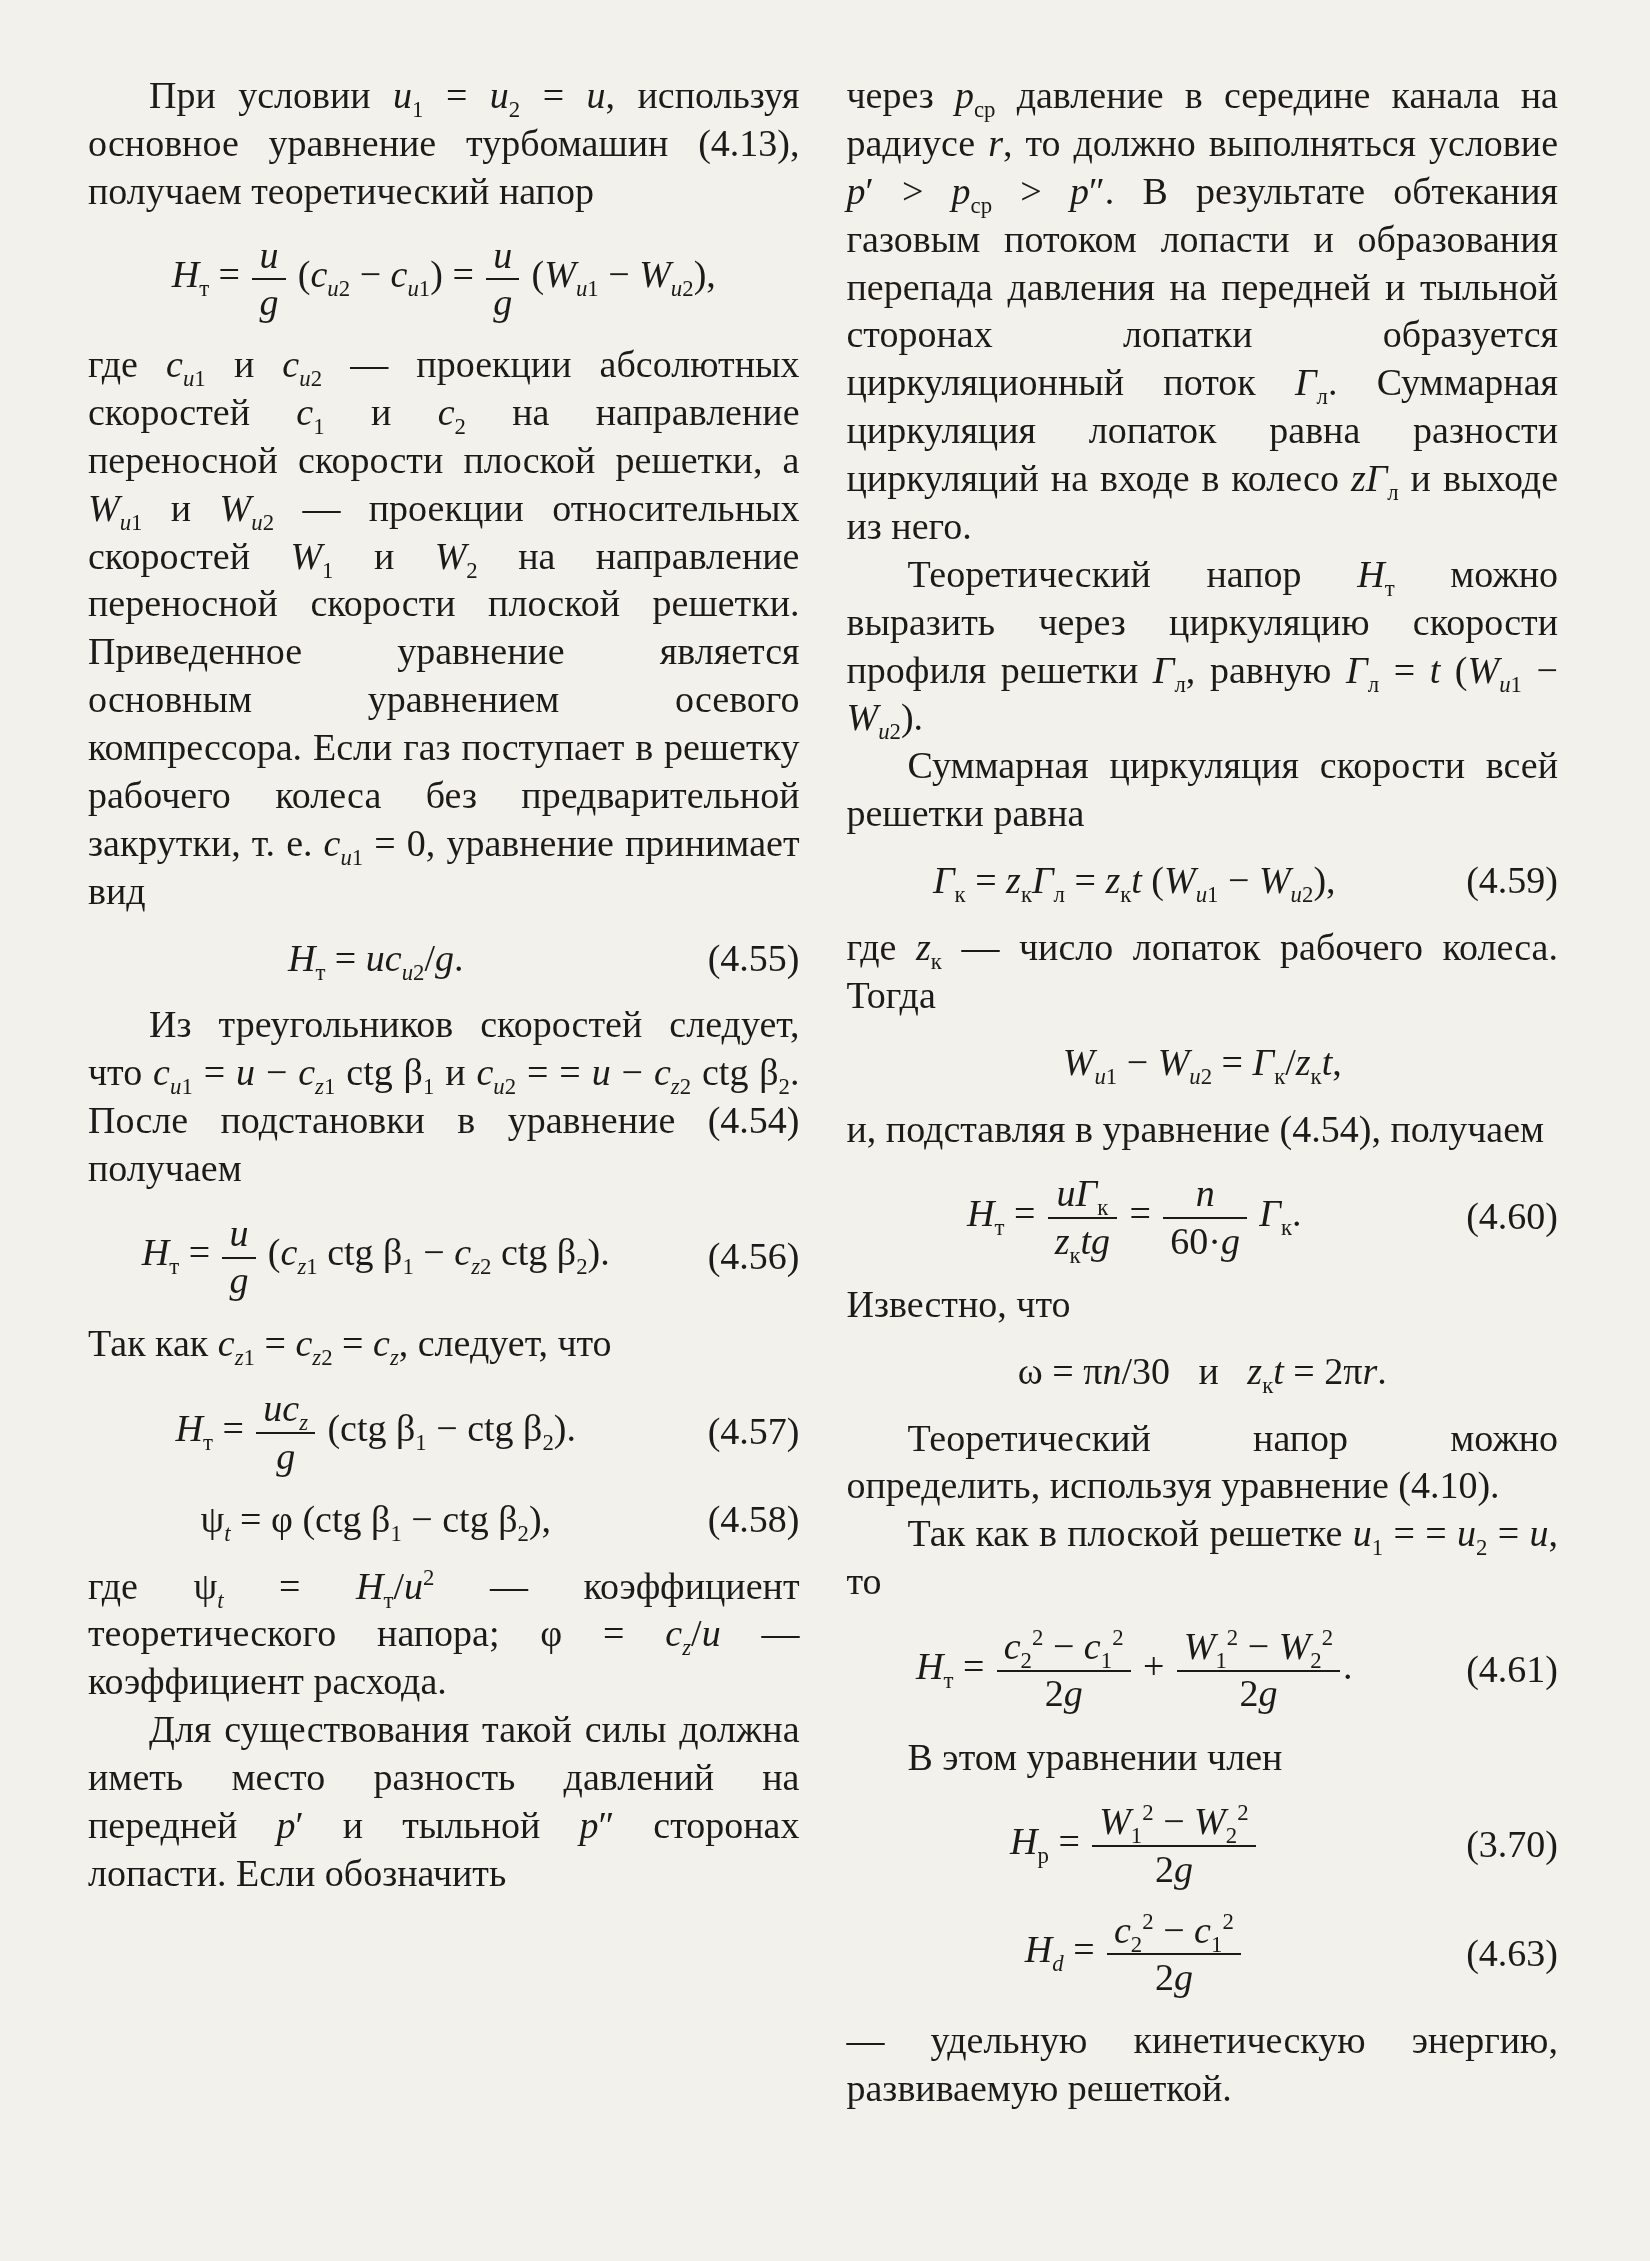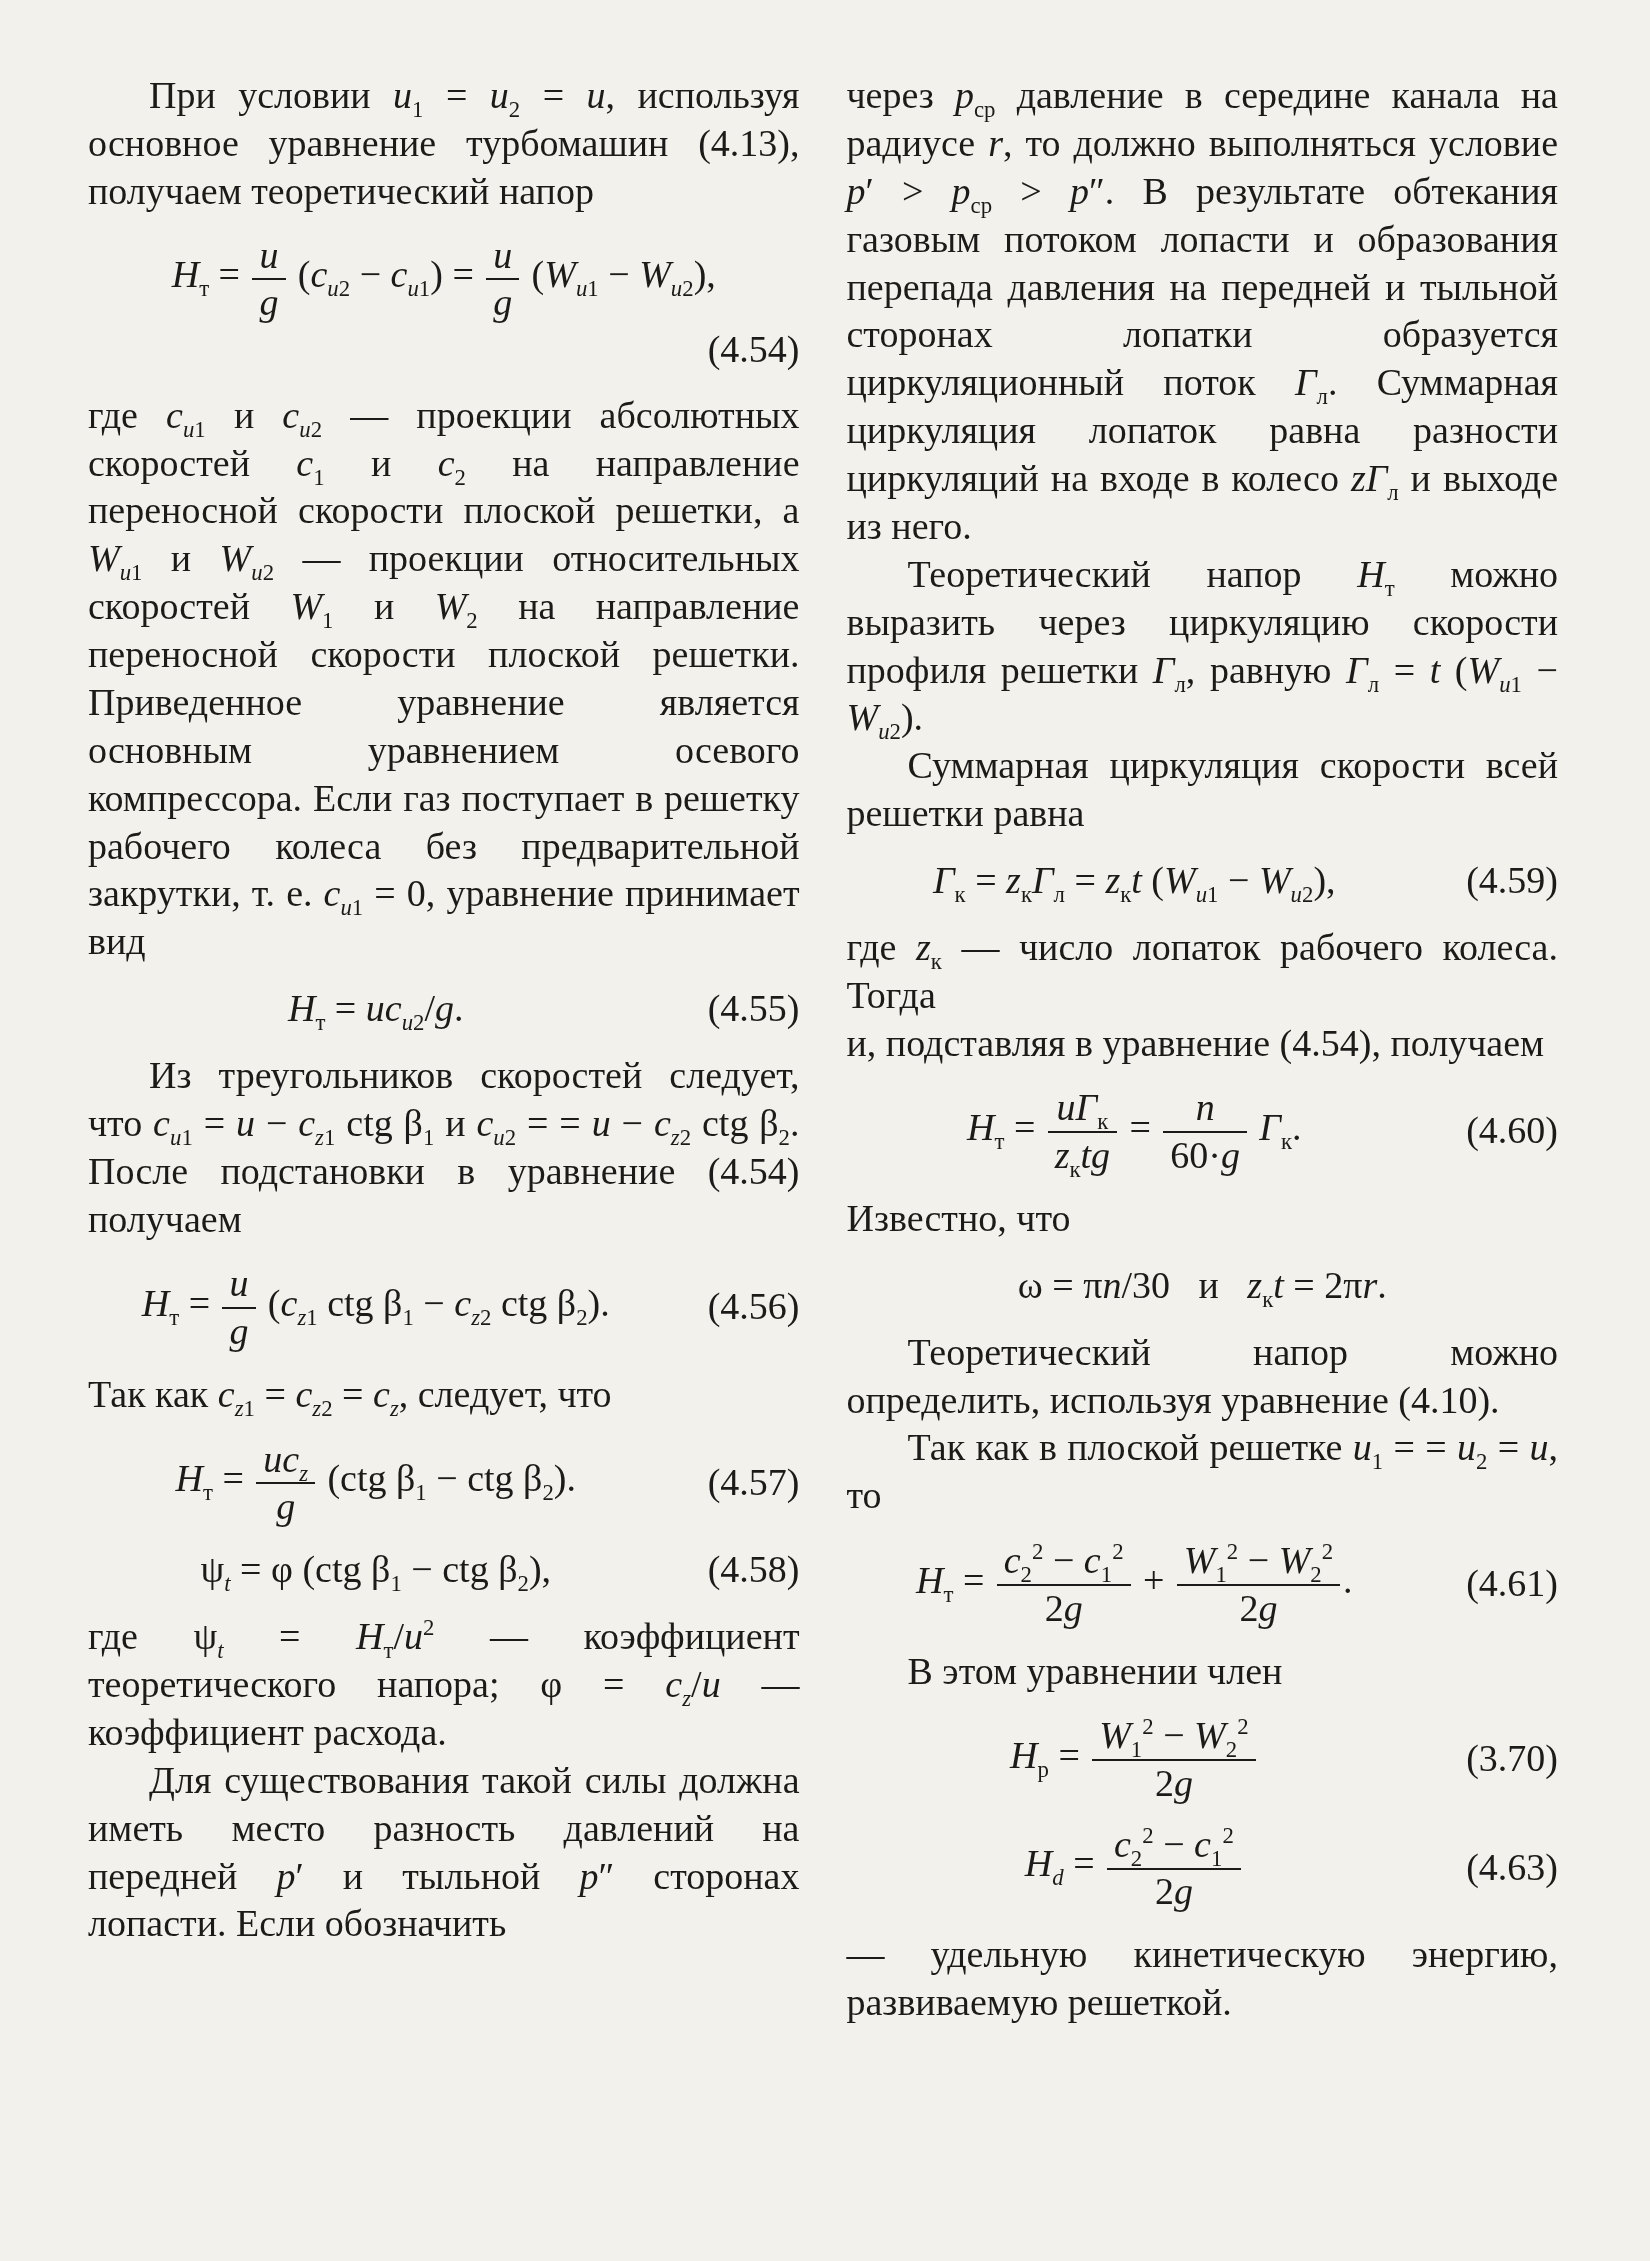--- a/index.html
+++ b/index.html
@@ -36,21 +36,20 @@
 <body>
 
 <div class="page">
   <div class="columns">
 
     <div class="col">
       <p class="para indent">При условии <i>u</i><sub>1</sub> = <i>u</i><sub>2</sub> = <i>u</i>, используя основное уравнение турбомашин (4.13), получаем теоретический напор</p>
 
       <div class="eqblock">
         <div class="eq-center"><i>H</i><sub>т</sub> = <span class="frac"><span class="num"><i>u</i></span><span class="den"><i>g</i></span></span> (<i>c</i><sub><i>u</i>2</sub> − <i>c</i><sub><i>u</i>1</sub>) = <span class="frac"><span class="num"><i>u</i></span><span class="den"><i>g</i></span></span> (<i>W</i><sub><i>u</i>1</sub> − <i>W</i><sub><i>u</i>2</sub>),</div>
-        <div class="eqnum-below">(4.54)</div>
       </div>
 
       <p class="para">где <i>c</i><sub><i>u</i>1</sub> и <i>c</i><sub><i>u</i>2</sub> — проекции абсолютных скоростей <i>c</i><sub>1</sub> и <i>c</i><sub>2</sub> на направление переносной скорости плоской решетки, а <i>W</i><sub><i>u</i>1</sub> и <i>W</i><sub><i>u</i>2</sub> — проекции относительных скоростей <i>W</i><sub>1</sub> и <i>W</i><sub>2</sub> на направление переносной скорости плоской решетки. Приведенное уравнение является основным уравнением осевого компрессора. Если газ поступает в решетку рабочего колеса без предварительной закрутки, т. е. <i>c</i><sub><i>u</i>1</sub> = 0, уравнение принимает вид</p>
 
       <div class="eqrow numbered">
         <span class="eq"><i>H</i><sub>т</sub> = <i>uc</i><sub><i>u</i>2</sub>/<i>g</i>.</span>
         <span class="eqnum">(4.55)</span>
       </div>
 
       <p class="para indent">Из треугольников скоростей следует, что <i>c</i><sub><i>u</i>1</sub> = <i>u</i> − <i>c</i><sub><i>z</i>1</sub> ctg β<sub>1</sub> и <i>c</i><sub><i>u</i>2</sub> = = <i>u</i> − <i>c</i><sub><i>z</i>2</sub> ctg β<sub>2</sub>. После подстановки в уравнение (4.54) получаем</p>
@@ -82,20 +81,23 @@
       <p class="para indent">Теоретический напор <i>H</i><sub>т</sub> можно выразить через циркуляцию скорости профиля решетки <i>Γ</i><sub>л</sub>, равную <i>Γ</i><sub>л</sub> = <i>t</i> (<i>W</i><sub><i>u</i>1</sub> − <i>W</i><sub><i>u</i>2</sub>).</p>
       <p class="para indent">Суммарная циркуляция скорости всей решетки равна</p>
 
       <div class="eqrow numbered">
         <span class="eq"><i>Γ</i><sub>к</sub> = <i>z</i><sub>к</sub><i>Γ</i><sub>л</sub> = <i>z</i><sub>к</sub><i>t</i> (<i>W</i><sub><i>u</i>1</sub> − <i>W</i><sub><i>u</i>2</sub>),</span>
         <span class="eqnum">(4.59)</span>
       </div>
 
       <p class="para">где <i>z</i><sub>к</sub> — число лопаток рабочего колеса. Тогда</p>
 
+      <div class="eqrow">
+        <span class="eq"><i>W</i><sub><i>u</i>1</sub> − <i>W</i><sub><i>u</i>2</sub> = <i>Γ</i><sub>к</sub>/<i>z</i><sub>к</sub><i>t</i>,</span>
+      </div>
 
       <p class="para">и, подставляя в уравнение (4.54), получаем</p>
 
       <div class="eqrow numbered">
         <span class="eq"><i>H</i><sub>т</sub> = <span class="frac"><span class="num"><i>uΓ</i><sub>к</sub></span><span class="den"><i>z</i><sub>к</sub><i>tg</i></span></span> = <span class="frac"><span class="num"><i>n</i></span><span class="den">60·<i>g</i></span></span> <i>Γ</i><sub>к</sub>.</span>
         <span class="eqnum">(4.60)</span>
       </div>
 
       <p class="para">Известно, что</p>
 

